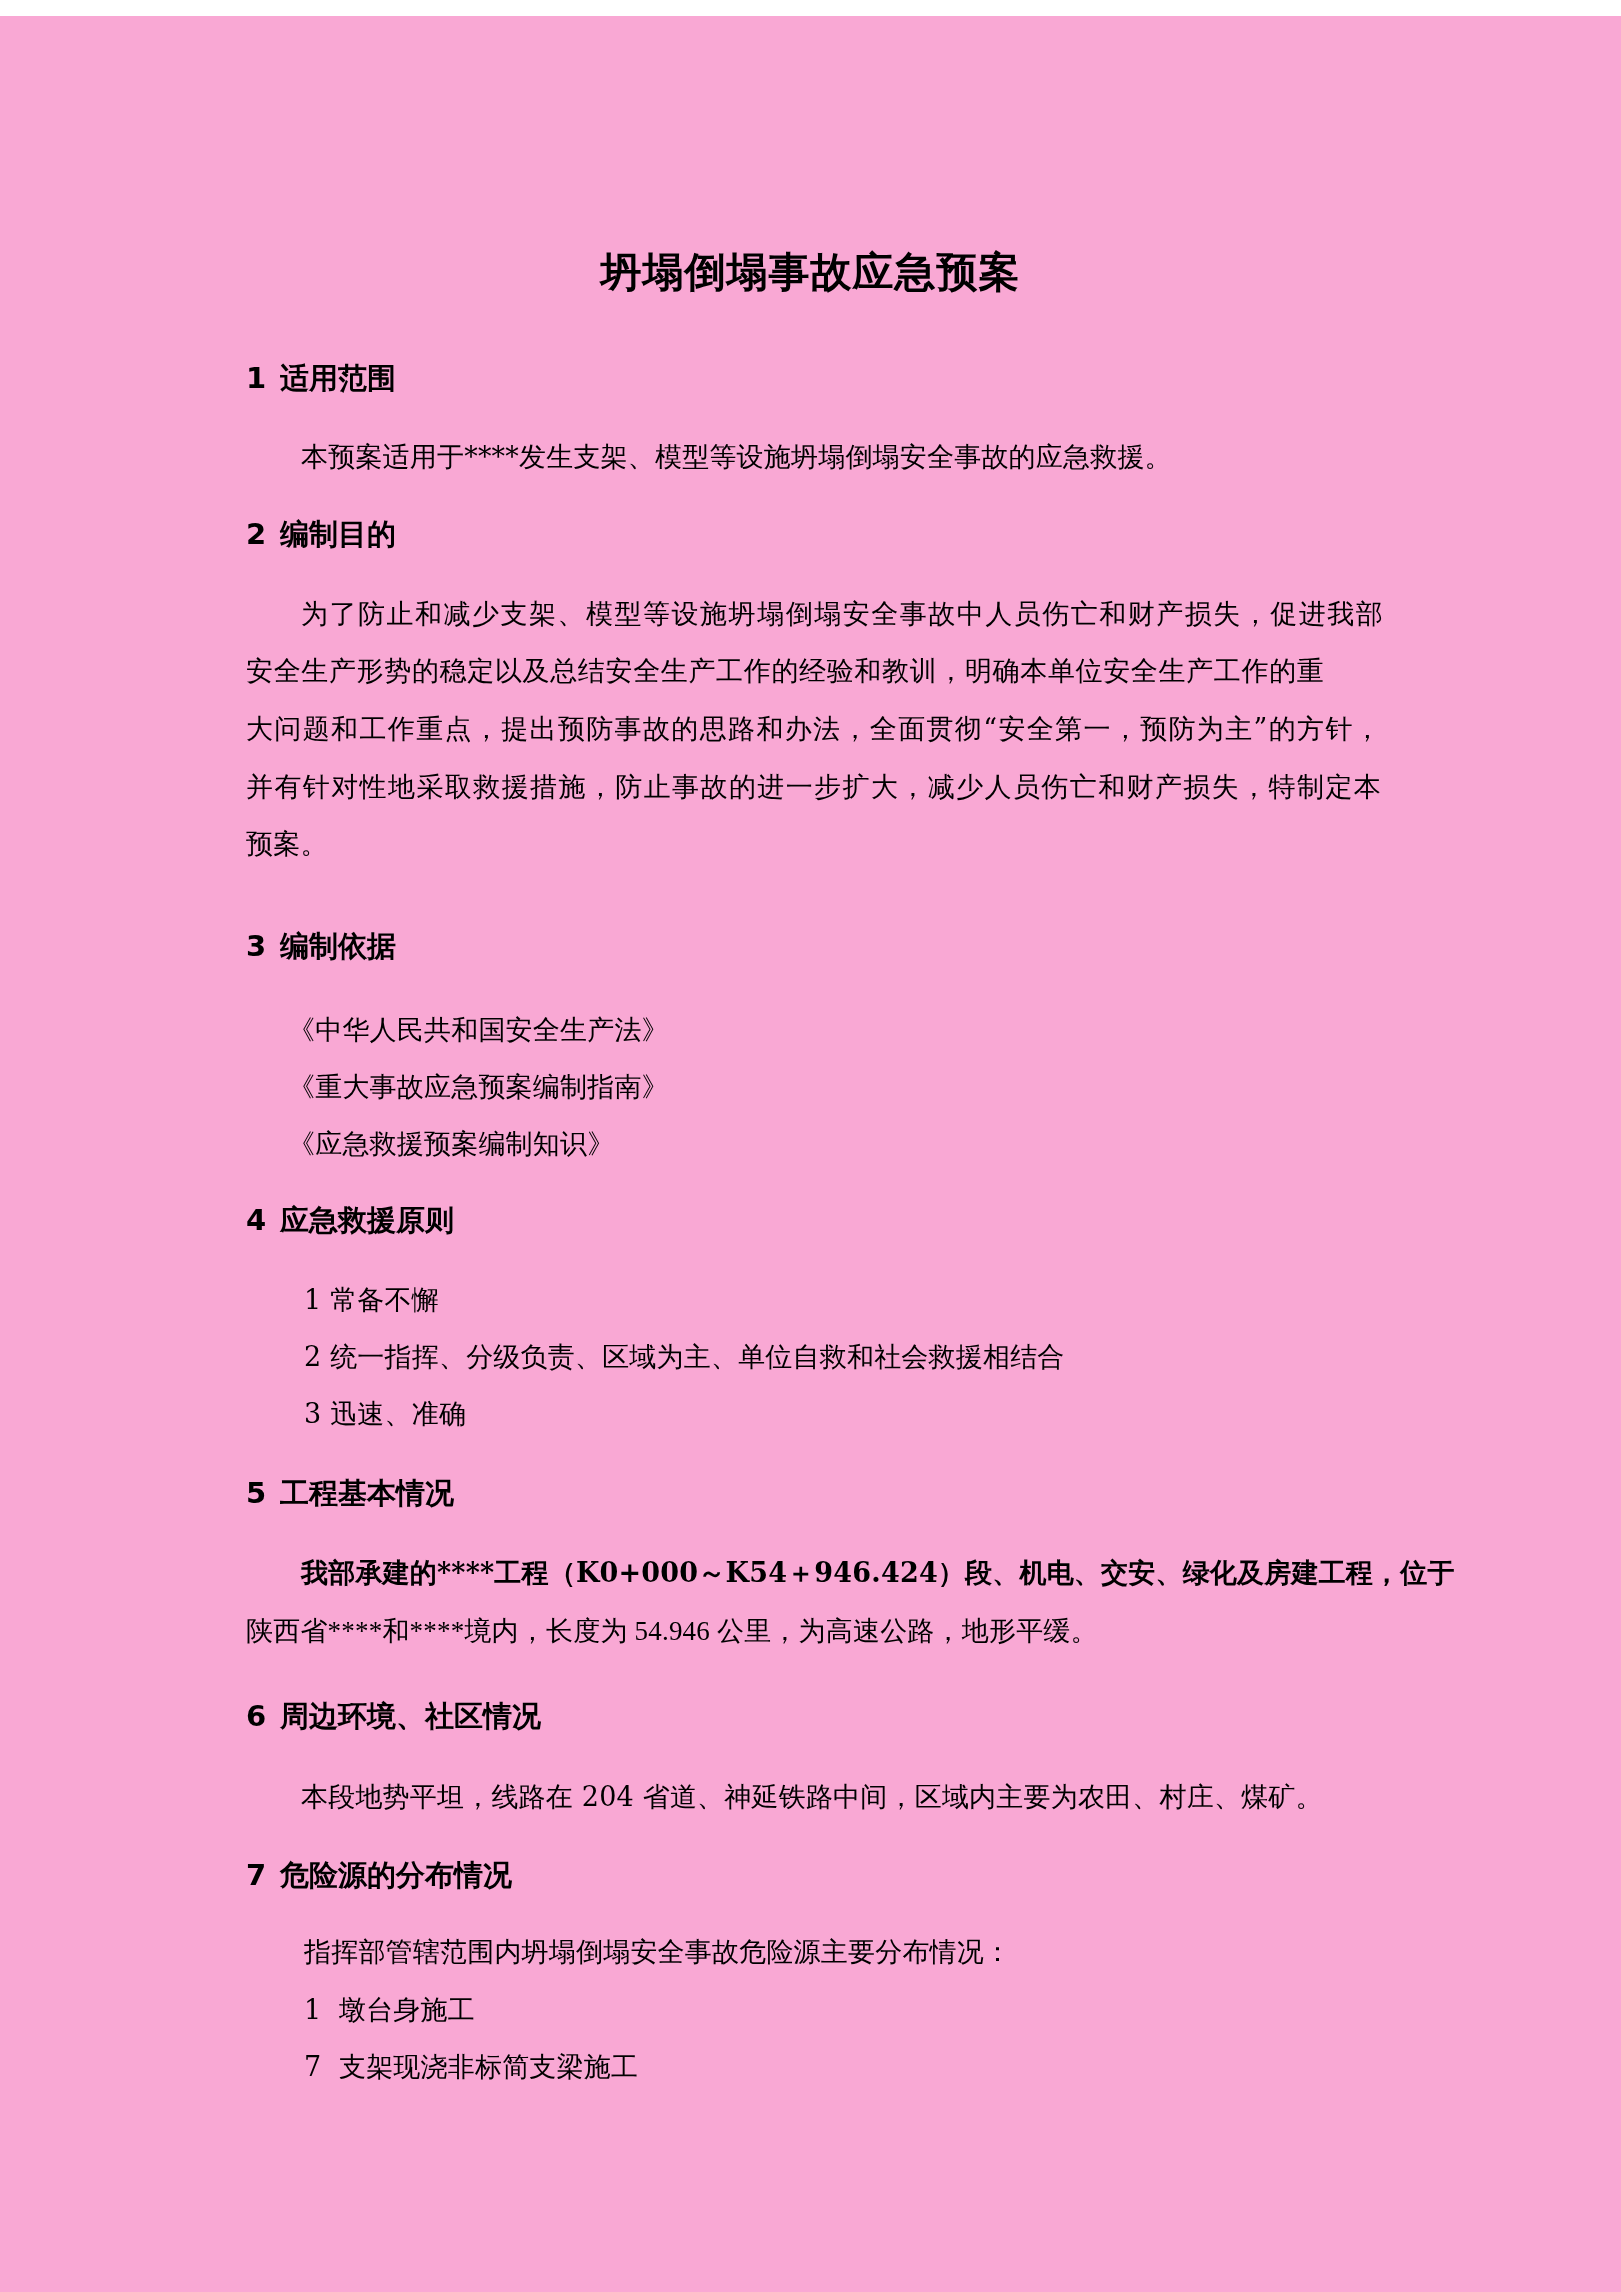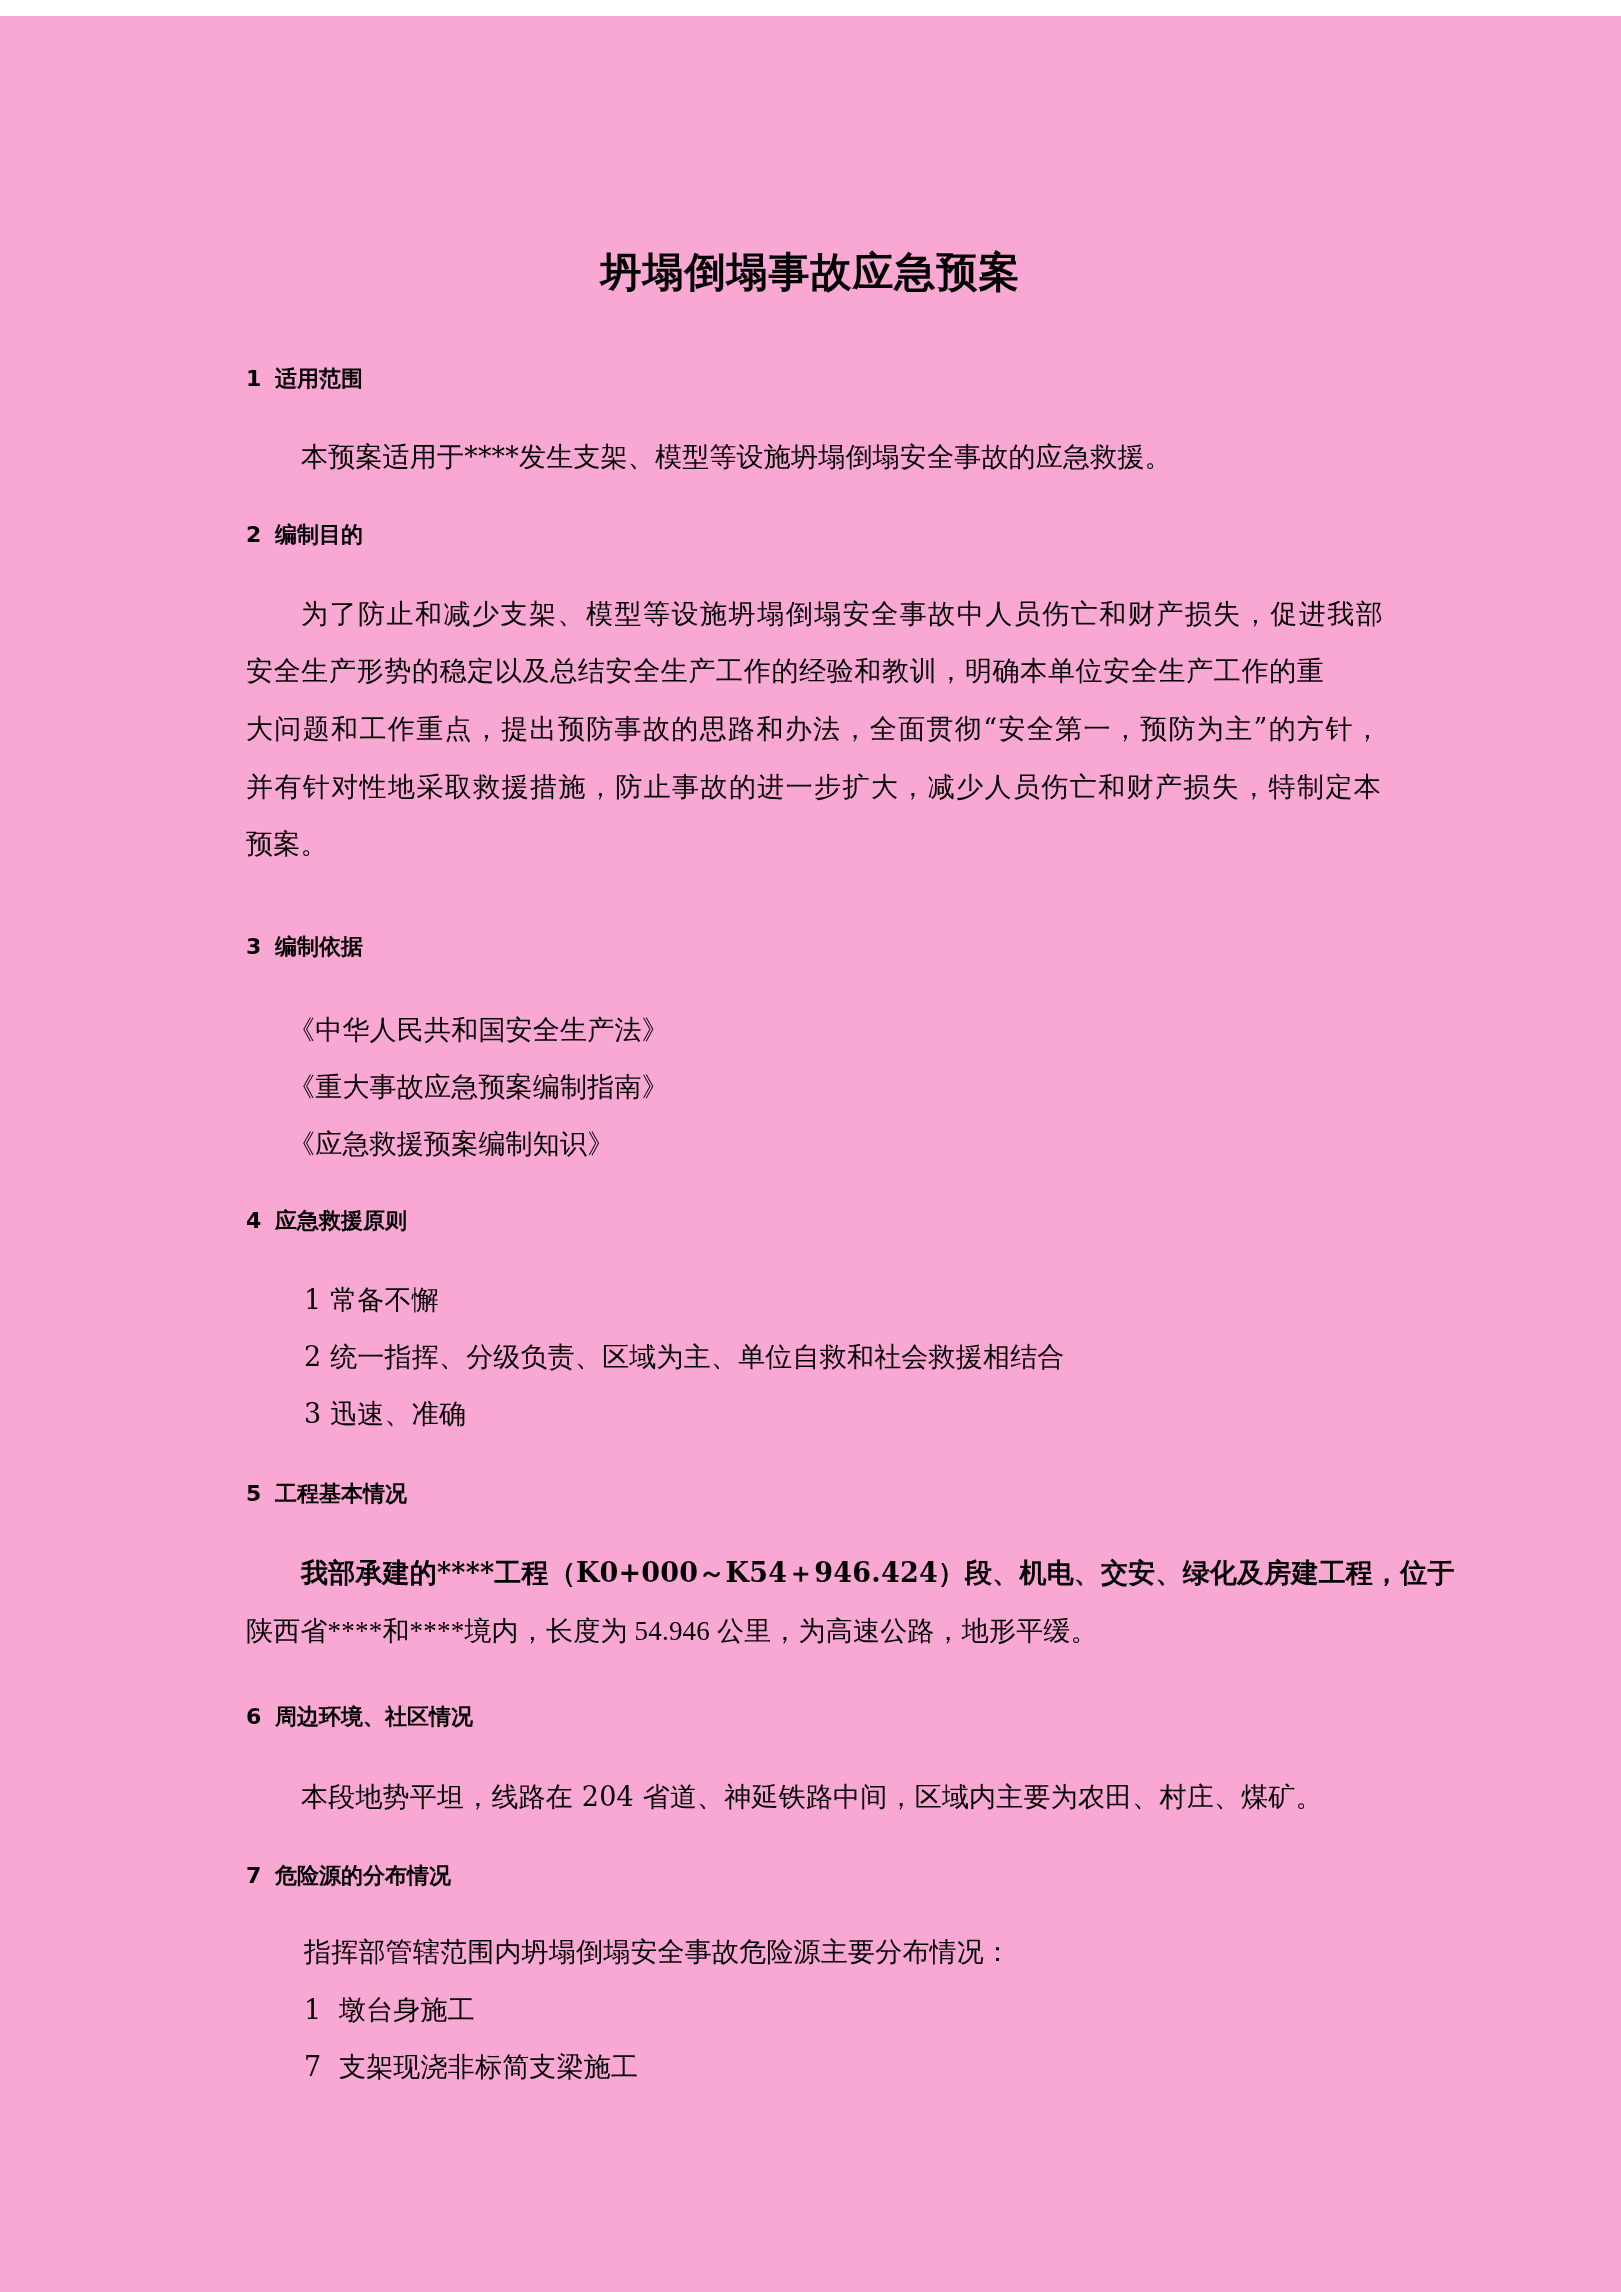--- a/index.html
+++ b/index.html
@@ -3,21 +3,21 @@
 <meta charset="utf-8">
 <style>
   html, body { margin: 0; padding: 0; background: #ffffff; }
   body { width: 1621px; height: 2293px; position: relative; overflow: hidden;
          font-family: "DejaVu Serif", "Liberation Serif", serif; color: #000; }
   .page { position: absolute; left: 0; top: 16px; width: 1621px; height: 2293px; background: #f9a8d4; }
   .title { position: absolute; top: 227px; left: 0; width: 1621px; text-align: center;
            font-family: "DejaVu Sans", "Liberation Sans", sans-serif; font-weight: bold;
            font-size: 41px; line-height: 59px; letter-spacing: 1px; }
   .h { position: absolute; left: 246px; font-family: "DejaVu Sans", "Liberation Sans", sans-serif;
-       font-weight: bold; font-size: 22px; line-height: 35px; white-space: nowrap; }
+       font-weight: bold; font-size: 29px; line-height: 35px; white-space: nowrap; }
   .h .num { display: inline-block; margin-right: 13.7px; }
   .line { position: absolute; font-size: 27px; line-height: 39px; white-space: nowrap; letter-spacing: 0.2px; }
   .l0 { left: 246px; }
   .l1 { left: 301px; }
   .justify { width: 1137px; text-align: justify; text-align-last: justify; }
 </style>
 </head>
 <body>
 
 <div class="page">

